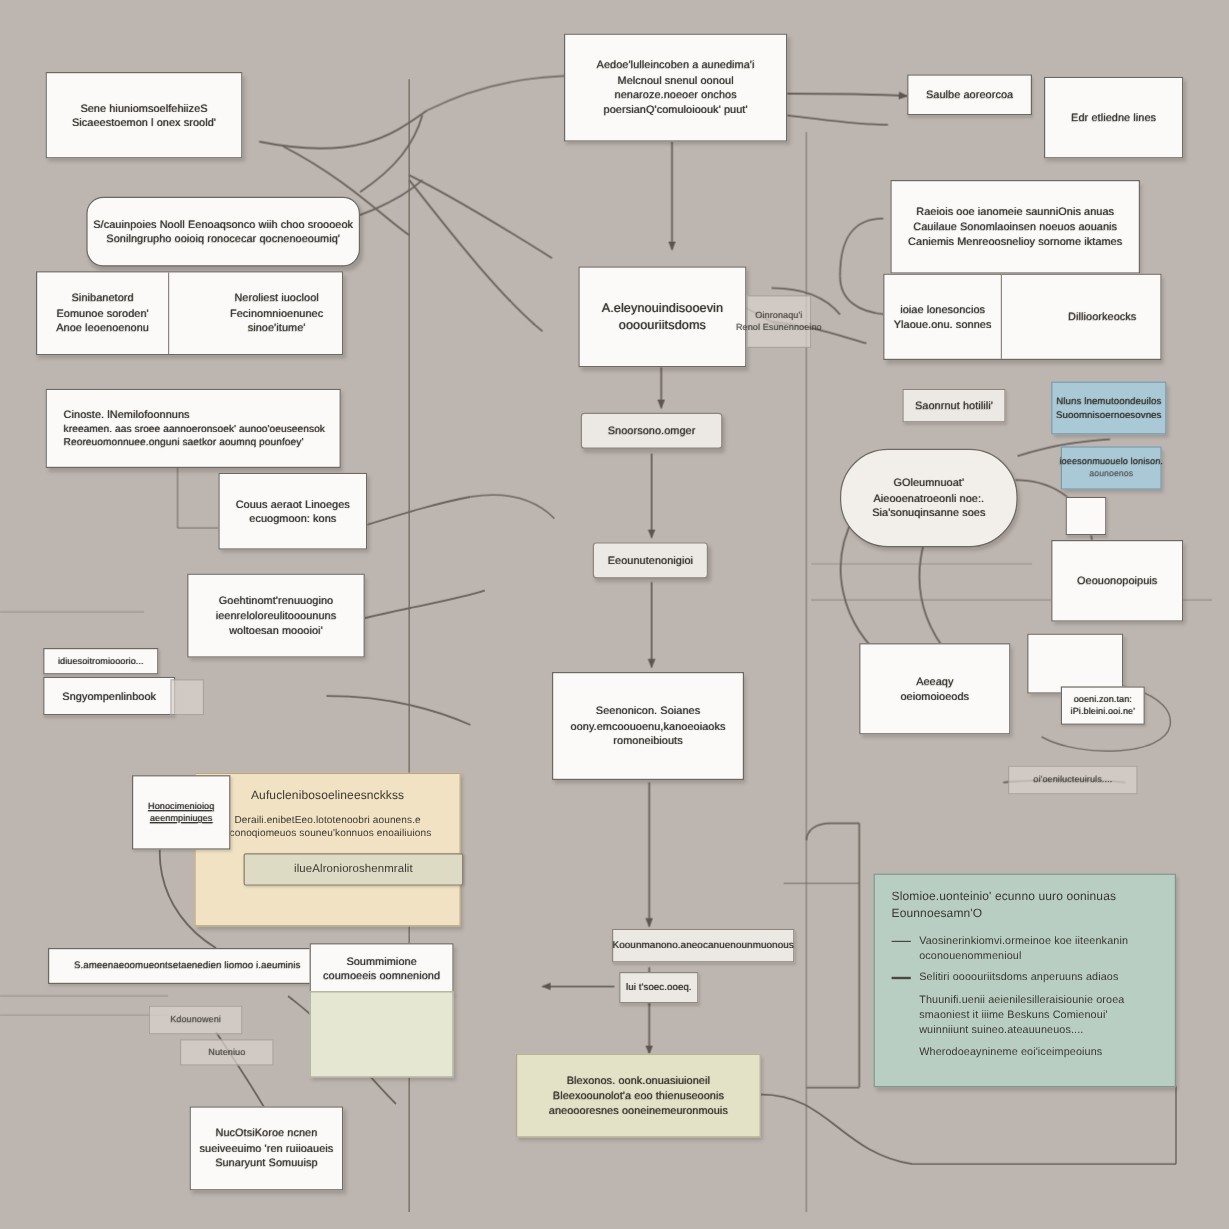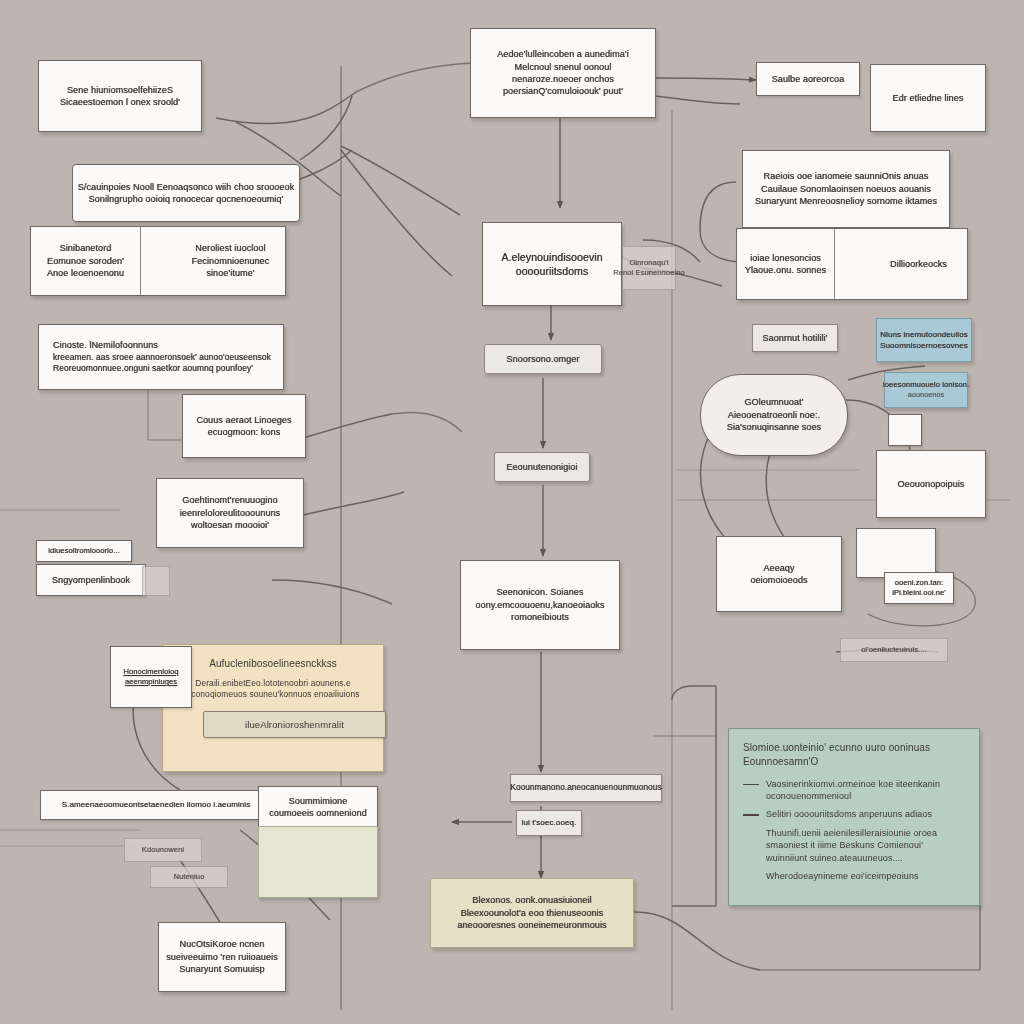--- a/index.html
+++ b/index.html
@@ -34,21 +34,21 @@
 
   
   .blue{background:#a9c9d7;border-color:#7d9aa8;}
   .green{background:#b9cec2;border-color:#7e978a;}
   .tan{background:#f0e2c2;border-color:#b9a57e;}
   .olive{background:#e3e2c6;border-color:#aaa98c;}
   .cream{background:#e6e7d2;border-color:#a9ab93;}
   .ghost{background:#d7d1cb;border-color:#a49c95;box-shadow:none;opacity:.75;}
   .greyfill{background:#ece9e5;border-color:#8d857e;}
   .pill{border-radius:3px;}
-  .round{border-radius:4px;}
+  .round{border-radius:14px;}
   .blank{}
 
   .t-xs{font-size:7.5px;}
   .t-sm{font-size:9px;}
   .t-md{font-size:10.5px;}
 
   
   .node .ln{
     text-shadow:.4px 0 .6px rgba(58,54,49,.55), -.4px .3px .6px rgba(58,54,49,.35);
   }
@@ -290,21 +290,21 @@
 </div>
 <div class="node olive t-sm" style="left:430px;top:878px;width:204px;height:70px;">
   <span class="ln">Blexonos.  oonk.onuasiuioneil</span>
   <span class="ln">Bleexoounolot'a eoo  thienuseoonis</span>
   <span class="ln">aneoooresnes  ooneinemeuronmouis</span>
 </div>
 
 <div class="node t-sm" style="left:742px;top:140px;width:208px;height:78px;margin-top:10px;">
   <span class="ln">Raeiois ooe ianomeie saunniOnis anuas</span>
   <span class="ln">Cauilaue Sonomlaoinsen noeuos aouanis</span>
-  <span class="ln">Sunaryunt Menreoosnelioy sornome iktames</span>
+  <span class="ln">Caniemis Menreoosnelioy sornome iktames</span>
 </div>
 <div class="node split t-sm" style="left:736px;top:228px;width:232px;height:72px;">
   <div class="pane">
     <span class="ln">ioiae lonesoncios</span>
     <span class="ln">Ylaoue.onu. sonnes</span>
   </div>
   <div class="pane">
     <span class="ln">Dillioorkeocks</span>
   </div>
 </div>

